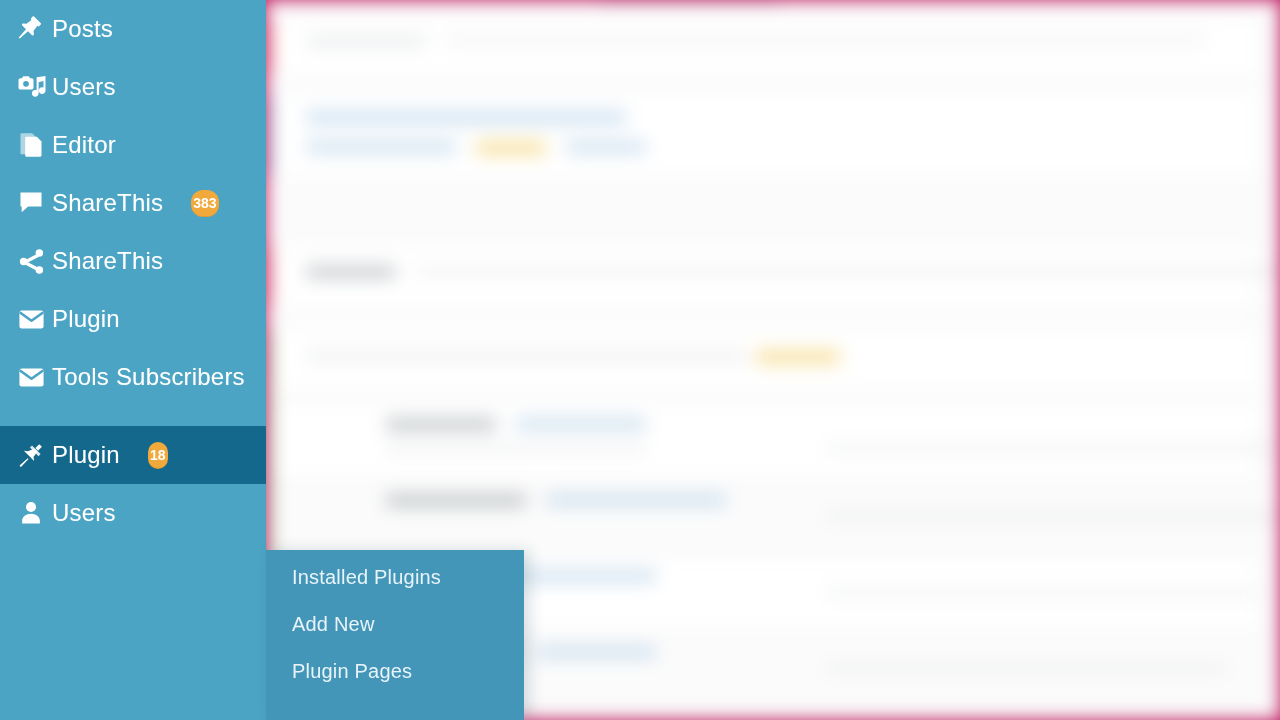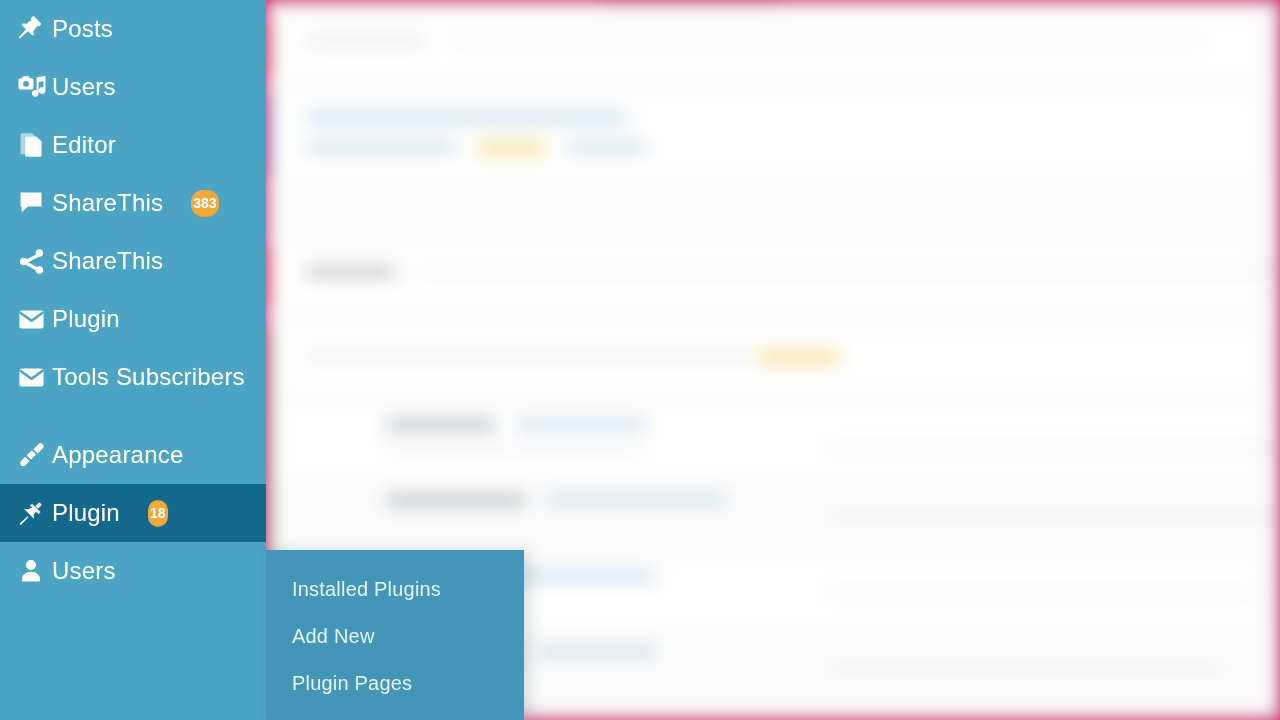--- a/index.html
+++ b/index.html
@@ -153,21 +153,21 @@
     height: 170px;
     background: #4496b8;
     z-index: 25;
     box-shadow: 6px 0 14px rgba(20,60,80,.16);
     padding-top: 16px;
     box-sizing: border-box;
   }
   .submenu-item {
     height: 47px;
     display: flex;
-    align-items: center;
+    align-items: flex-start;
     padding-left: 26px;
     box-sizing: border-box;
     color: #e8f4fa;
     font-size: 20px;
     letter-spacing: .2px;
     cursor: pointer;
     white-space: nowrap;
   }
 </style>
 </head>
@@ -304,30 +304,20 @@
         <svg width="29" height="29" viewBox="0 0 24 24" fill="currentColor">
           <rect x="2" y="4.5" width="20" height="15" rx="2"></rect>
           <path d="M3 6.6l9 6.4 9-6.4" fill="none" stroke="#4ba4c4" stroke-width="2.2" stroke-linecap="round" stroke-linejoin="round"></path>
         </svg>
       </span>
       <span class="label">Tools Subscribers</span>
     </div>
 
     <div class="menu-sep"></div>
 
-    <div class="menu-item">
-      <span class="icon">
-        <svg width="30" height="30" viewBox="0 0 24 24" fill="currentColor">
-          <path d="M21.3 3.3a2.4 2.4 0 0 0-3.4 0l-4.1 4.1 3.4 3.4 4.1-4.1a2.4 2.4 0 0 0 0-3.4z"></path>
-          <path d="M12.6 8.2l-4 4 3.4 3.4 4-4z"></path>
-          <path d="M7.4 13.4l-3.1 3.1c-.9.9-1.1 2.4-.4 3.4.8 1.1 2.4 1.3 3.4.4l3.5-3.5-3.4-3.4z"></path>
-        </svg>
-      </span>
-      <span class="label">Appearance</span>
-    </div>
 
     <div class="menu-item active">
       <span class="icon">
         <svg width="30" height="30" viewBox="0 0 24 24" fill="currentColor">
           <path d="M20.7 5.4l-2.1-2.1-3.1 3.1 2.1 2.1z"></path>
           <path d="M17.1 9.3l-2.4-2.4-5.2 2.1-3.2-.5 8.2 8.2-.5-3.2z"></path>
           <path d="M9.4 14.6l-6.1 5.3c-.4.3-.4.9 0 1.2.3.3.8.3 1.1 0l5.6-5.9z"></path>
           <path d="M12.8 4.3l-1.7 1.7 6.9 6.9 1.7-1.7z" opacity=".85"></path>
         </svg>
       </span>

